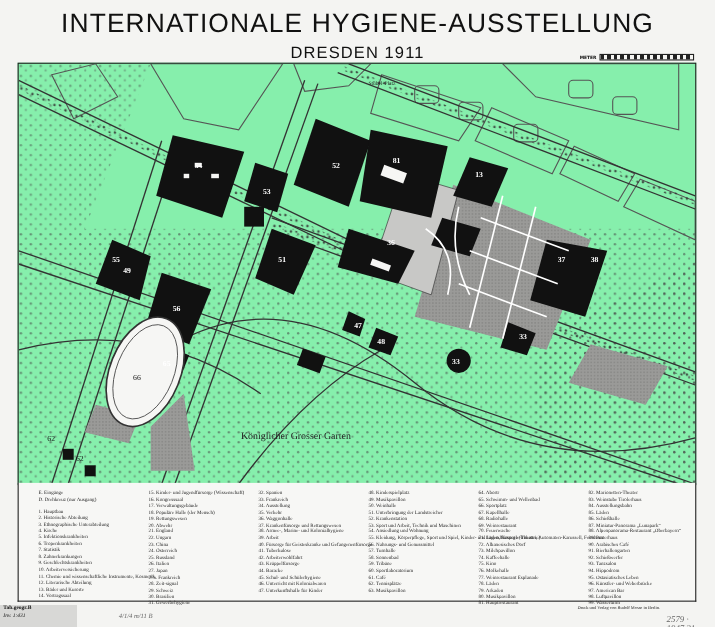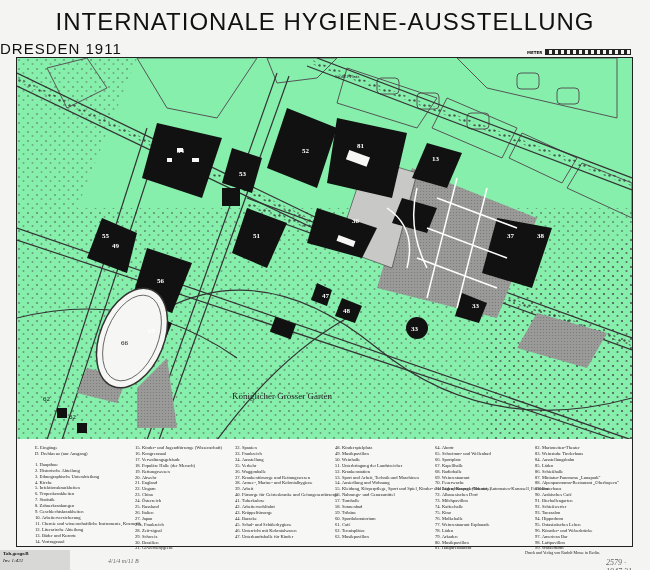--- a/index.html
+++ b/index.html
@@ -1,18 +1,18 @@
 <!DOCTYPE html>
 <html><head>
 <meta charset="utf-8">
 <style>
   html, body { margin:0; padding:0; }
   body { width:650px; height:570px; background:#f4f4f2; position:relative; overflow:hidden; font-family:"DejaVu Sans", sans-serif; color:#111; }
   .title { position:absolute; left:0; width:650px; top:8px; text-align:center; font-family:"Liberation Sans", sans-serif; font-weight:400; font-size:24px; letter-spacing:1px; color:#111; }
-  .subtitle { position:absolute; left:0; width:650px; top:40px; text-align:left; font-family:"Liberation Sans", sans-serif; font-size:15px; letter-spacing:1px; color:#111; }
+  .subtitle { position:absolute; left:0; width:650px; top:40px; text-align:center; font-family:"Liberation Sans", sans-serif; font-size:15px; letter-spacing:1px; color:#111; }
   .scale { position:absolute; left:527px; top:49px; display:flex; align-items:center; gap:3px; }
   .scale-label { font-size:4px; font-weight:bold; }
   .scale-bar { width:84px; height:4px; border:1px solid #222; background:repeating-linear-gradient(90deg,#222 0 3px,#f4f4f2 3px 6px); }
   .map-frame { position:absolute; left:16px; top:57px; width:615px; height:382px; border:1.5px solid #222; background:#86efac; overflow:hidden; }
   .map-frame svg { position:absolute; left:0; top:0; }
   .place-label { position:absolute; font-family:"Liberation Serif", serif; font-size:9px; color:#222; }
   .legend { position:absolute; left:16px; top:439px; width:615px; height:107px; border:1.5px solid #222; border-top:none; background:#f7f7f5; }
   .col { position:absolute; top:6px; font-family:"Liberation Serif", serif; font-size:4.6px; line-height:5.9px; color:#222; }
   .col div { white-space:nowrap; }
   .col .gap { height:5px; }
@@ -157,21 +157,21 @@
     <text class="num" x="335" y="165">36</text>
     <text class="num" x="490" y="180">37</text>
     <text class="num" x="520" y="180">38</text>
     <text class="num" x="455" y="250">33</text>
     <text class="num" x="394" y="273">33</text>
     <text class="num" x="236" y="180">51</text>
     <text class="num" x="305" y="240">47</text>
     <text class="num" x="326" y="255">48</text>
   </svg>
 
-  <div class="place-label" style="left:215px; top:333px;">Königlicher Grosser Garten</div>
+  <div class="place-label" style="left:202px; top:333px;">Königlicher Grosser Garten</div>
   <div class="place-label" style="left:318px; top:16px; font-size:5px;">Stübel-Platz</div>
 </div>
 
 <div class="legend">
   <div class="col" style="left:18px;">
     <div>E. Eingänge</div>
     <div>D. Drehkreuz (nur Ausgang)</div>
     <div class="gap"></div>
     <div>1. Hauptbau</div>
     <div>2. Historische Abteilung</div>

